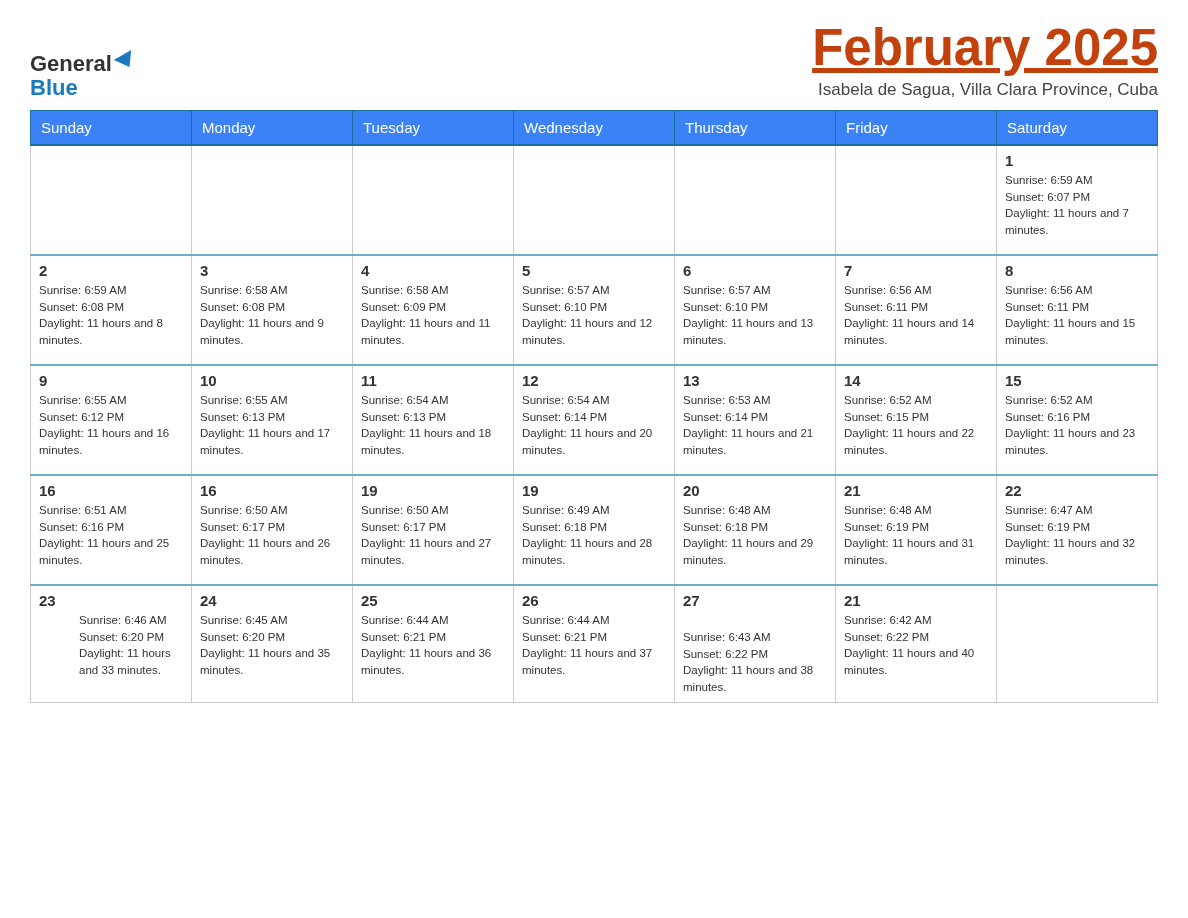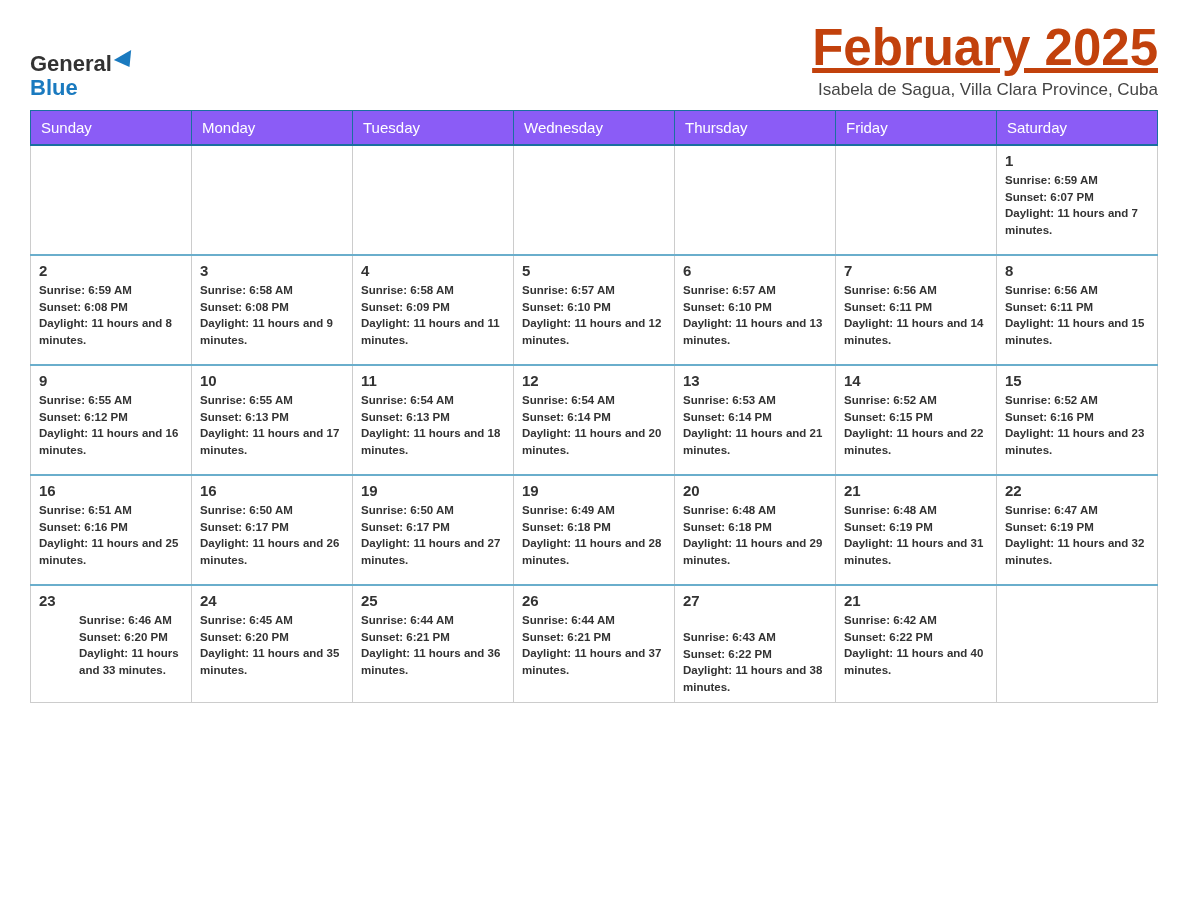--- a/index.html
+++ b/index.html
@@ -56,21 +56,21 @@
       font-size: 17px;
       color: #444;
       margin-top: 4px;
     }
     table {
       width: 100%;
       border-collapse: collapse;
       margin-top: 10px;
     }
     th {
-      background-color: #8b5cf6;
+      background-color: #3b82f6;
       color: #fff;
       font-size: 15px;
       font-weight: normal;
       padding: 8px 10px;
       text-align: left;
       border: 1px solid #1a6fa0;
     }
     td {
       border: 1px solid #ccc;
       vertical-align: top;
@@ -82,21 +82,20 @@
     .day-num {
       font-size: 15px;
       color: #333;
       font-weight: bold;
       margin-bottom: 3px;
     }
     .day-info {
       font-size: 11.5px;
       color: #333;
       line-height: 1.45;
-      font-weight: bold;
     }
     tr:first-child td { border-top: 2px solid #1a6fa0; }
     tbody tr td { border-top: 2px solid #6aaecc; }
     .empty { background: #fff; }
   </style>
 </head>
 <body>
 
 <div class="header">
   <div class="logo">

